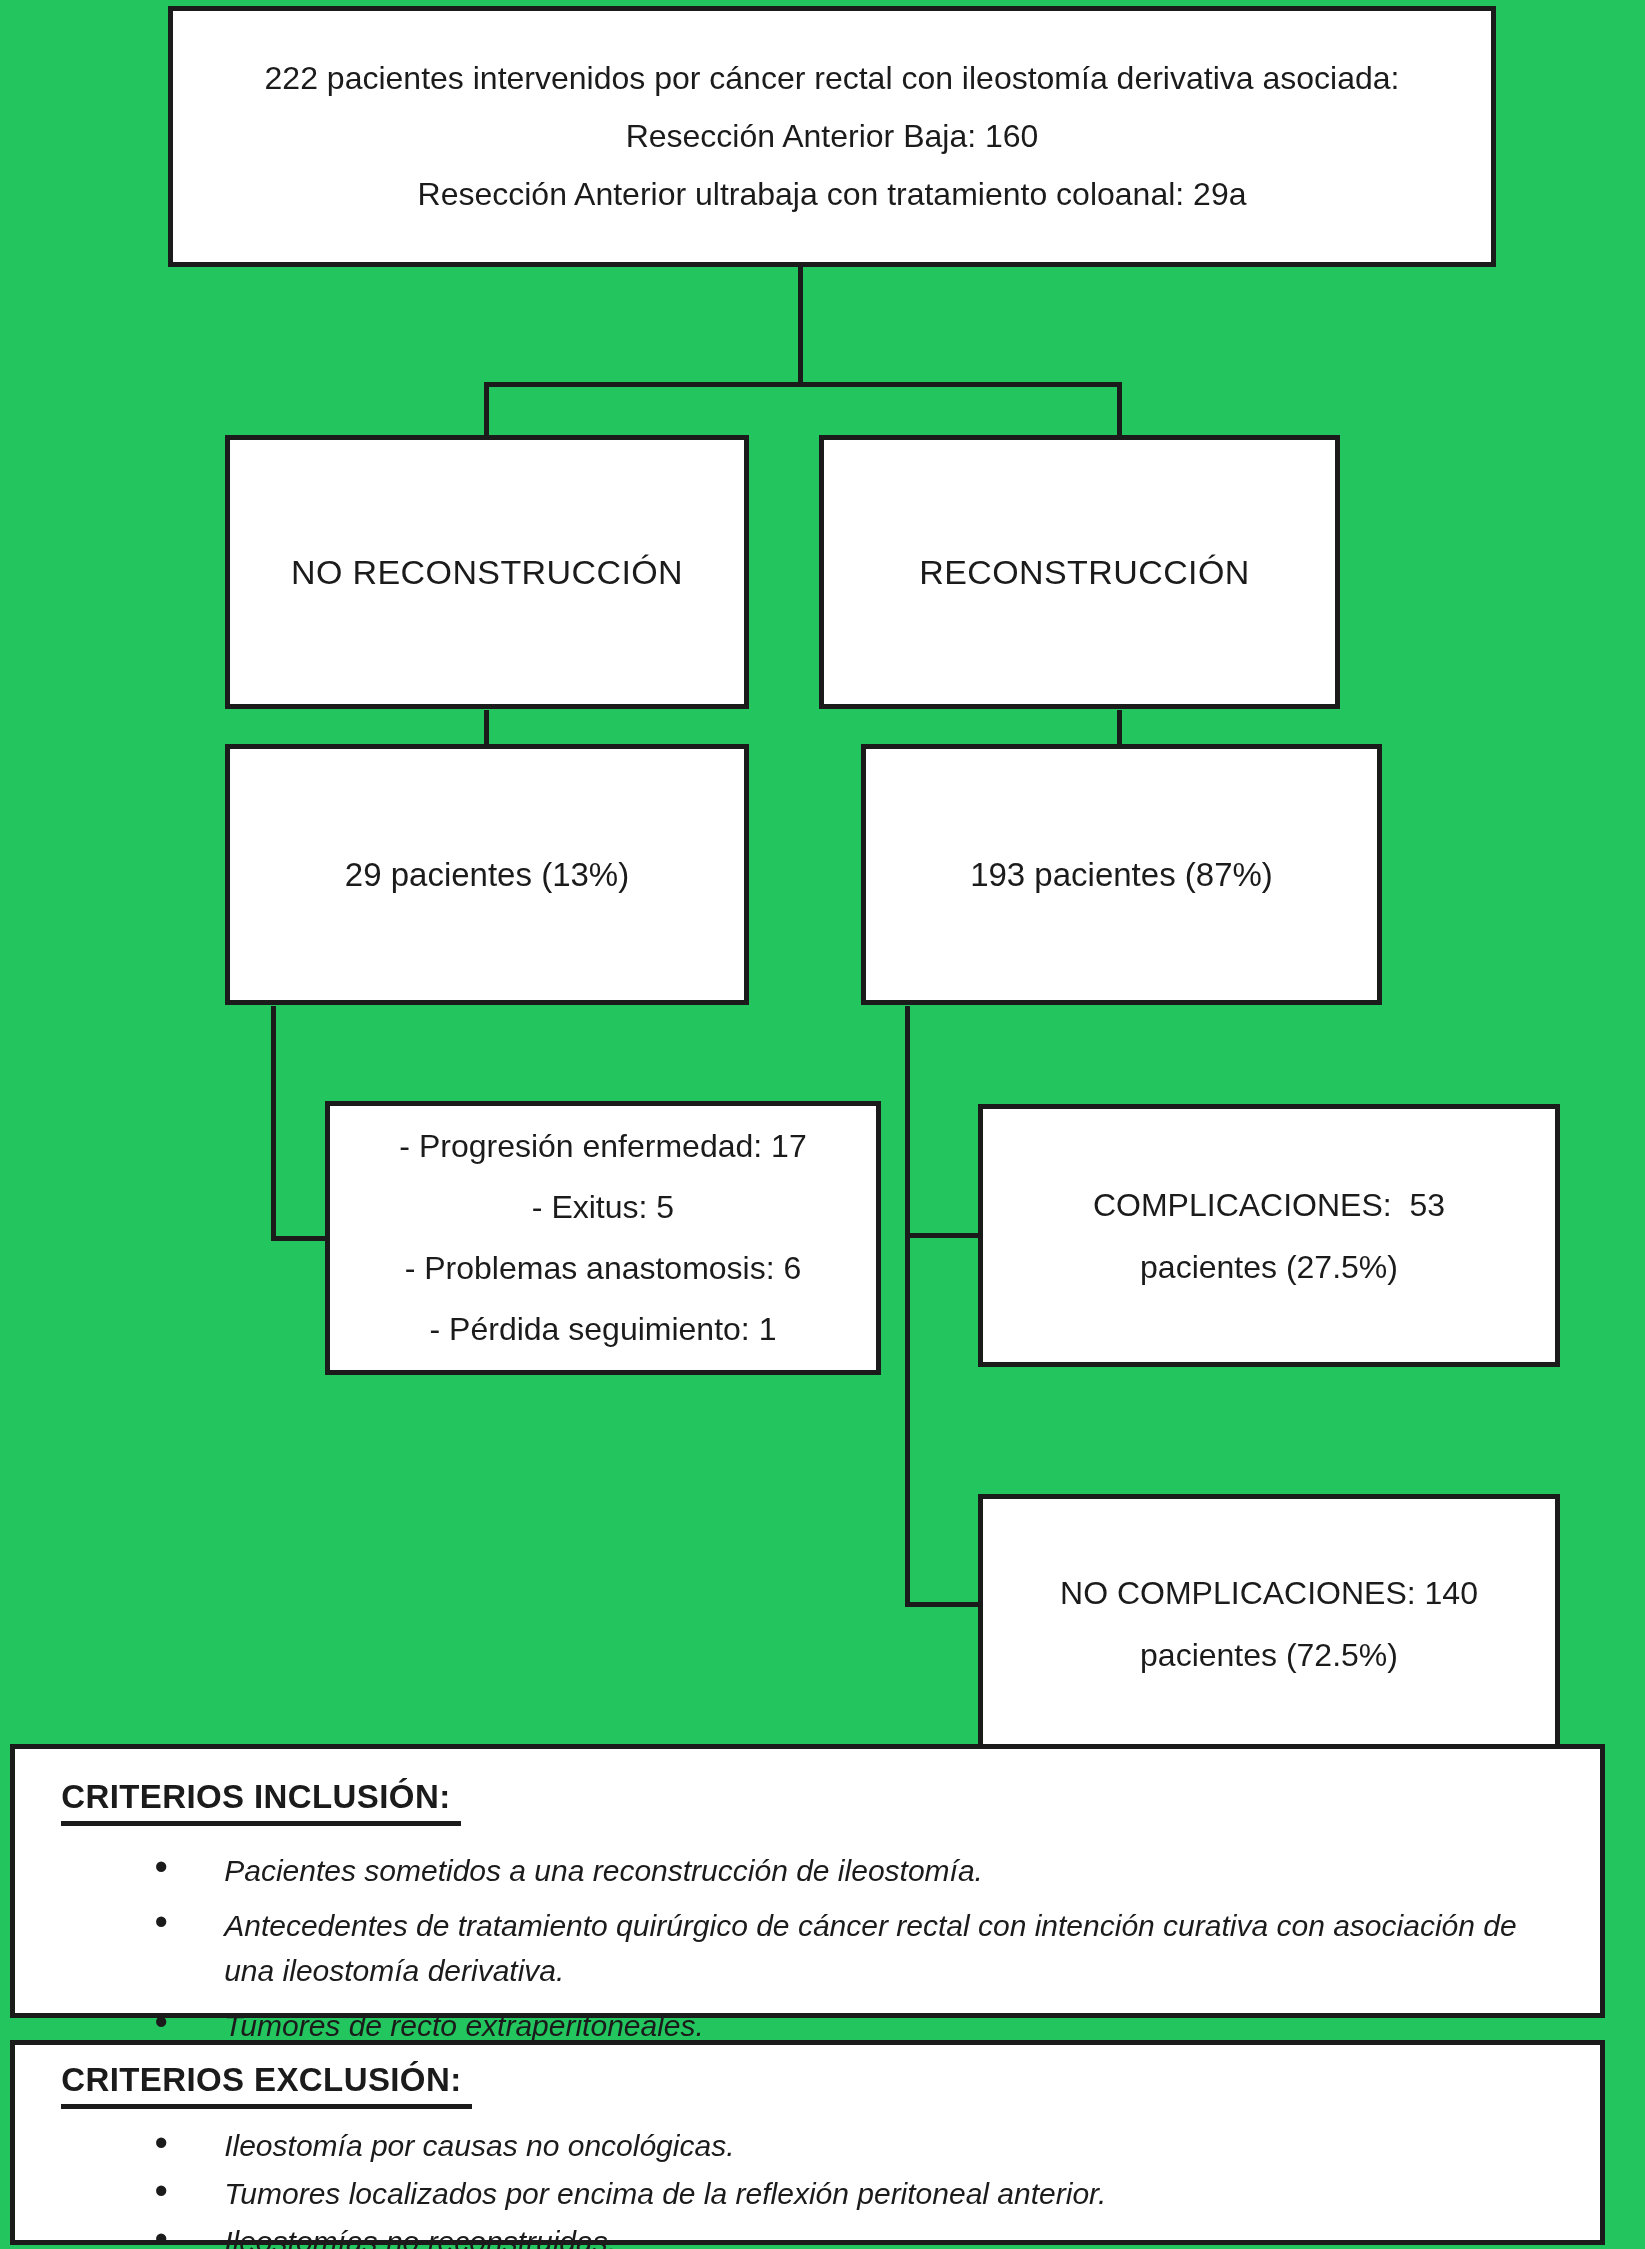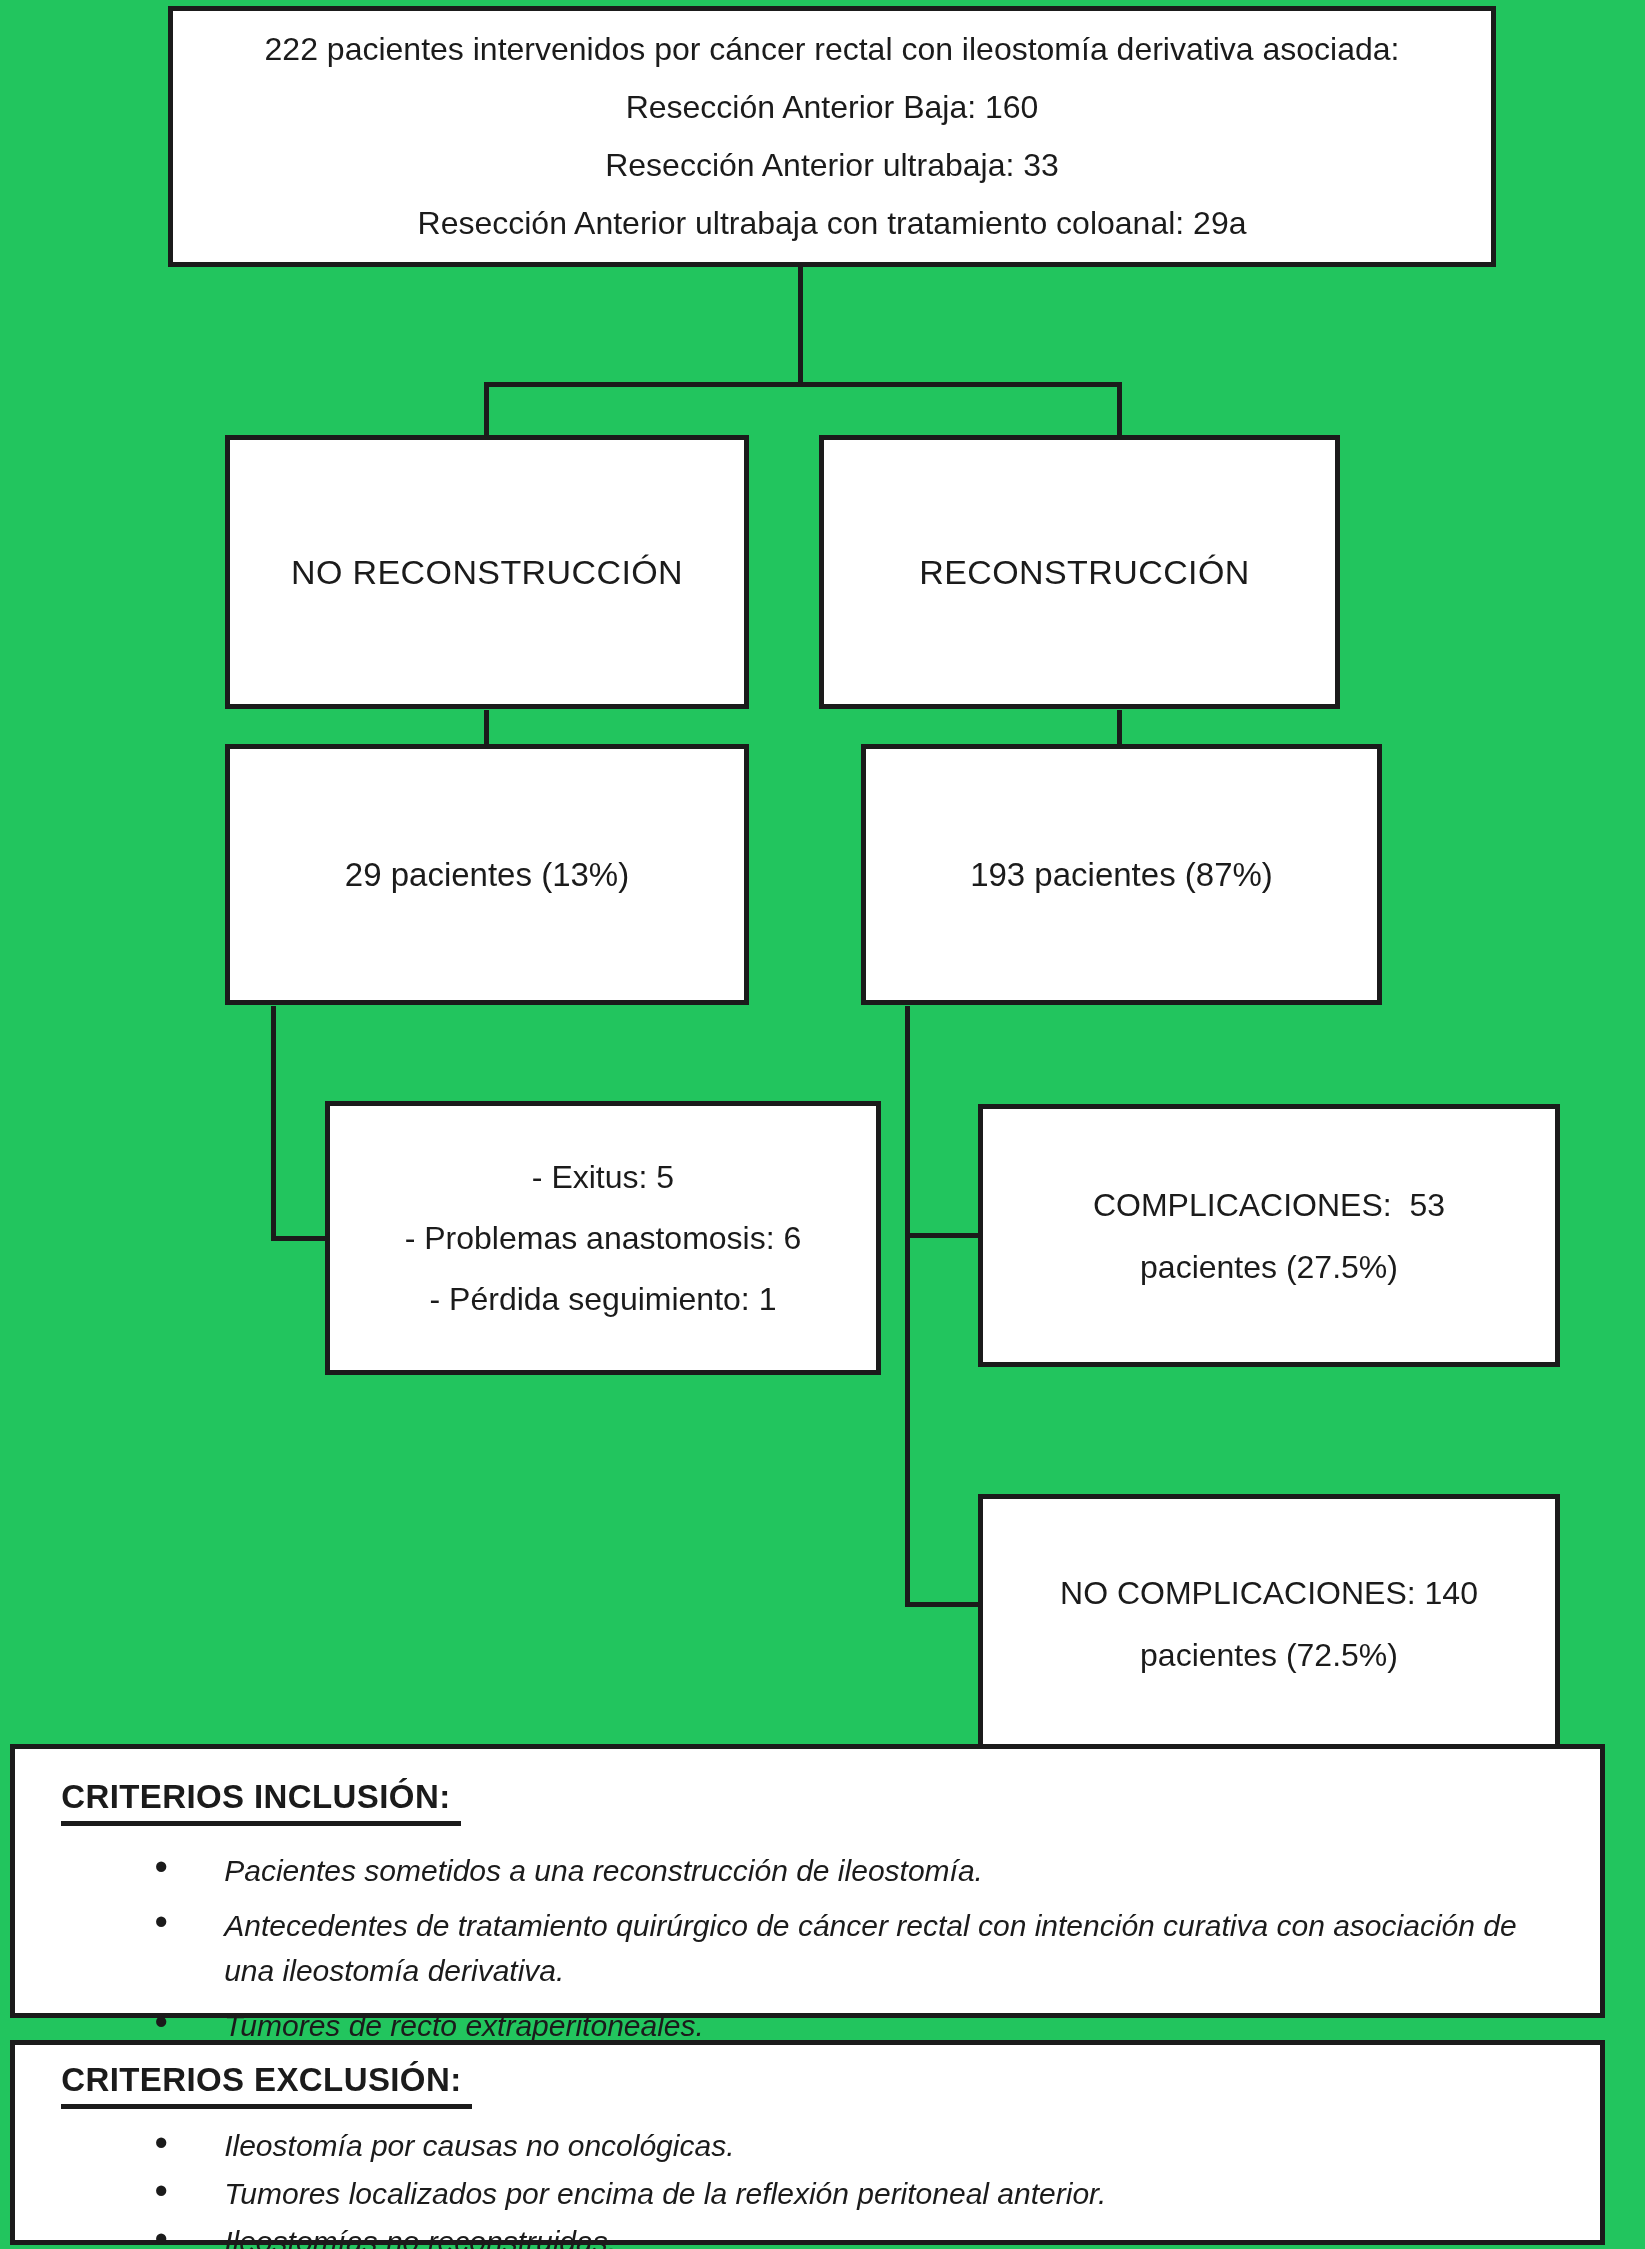--- a/index.html
+++ b/index.html
@@ -63,21 +63,20 @@
   }
 </style>
 </head>
 <body>
 
 <div class="canvas">
 
   <div class="bx" style="left:168px; top:5.8px; width:1328px; height:261px;">
     <div class="t-top">222 pacientes intervenidos por cáncer rectal con ileostomía derivativa asociada:</div>
     <div class="t-top">Resección Anterior Baja: 160</div>
-    <div class="t-top">Resección Anterior ultrabaja: 33</div>
     <div class="t-top">Resección Anterior ultrabaja con tratamiento coloanal: 29a</div>
   </div>
 
   <div class="ln" style="left:798px; top:267px; width:5.1px; height:120px;"></div>
   <div class="ln" style="left:484px; top:382px; width:638px; height:5.1px;"></div>
   <div class="ln" style="left:484px; top:382px; width:5.1px; height:53px;"></div>
   <div class="ln" style="left:1117px; top:382px; width:5.1px; height:53px;"></div>
 
   <div class="bx" style="left:225px; top:435px; width:524px; height:274px;">
     <div class="t-label">NO RECONSTRUCCIÓN</div>
@@ -93,20 +92,21 @@
     <div class="t-count">29 pacientes (13%)</div>
   </div>
   <div class="bx" style="left:861px; top:744px; width:521px; height:261px;">
     <div class="t-count">193 pacientes (87%)</div>
   </div>
 
   <div class="ln" style="left:271px; top:1006px; width:5.1px; height:235px;"></div>
   <div class="ln" style="left:271px; top:1236px; width:54px; height:5.1px;"></div>
 
   <div class="bx" style="left:325px; top:1101px; width:556px; height:274px;">
+    <div class="t-line" style="line-height:61px;">- Progresión enfermedad: 17</div>
     <div class="t-line" style="line-height:61px;">- Exitus: 5</div>
     <div class="t-line" style="line-height:61px;">- Problemas anastomosis: 6</div>
     <div class="t-line" style="line-height:61px;">- Pérdida seguimiento: 1</div>
   </div>
 
   <div class="ln" style="left:905px; top:1006px; width:5.1px; height:601px;"></div>
   <div class="ln" style="left:905px; top:1233px; width:73px; height:5.1px;"></div>
   <div class="ln" style="left:905px; top:1602px; width:73px; height:5.1px;"></div>
 
   <div class="bx" style="left:978px; top:1104px; width:582px; height:263px;">

